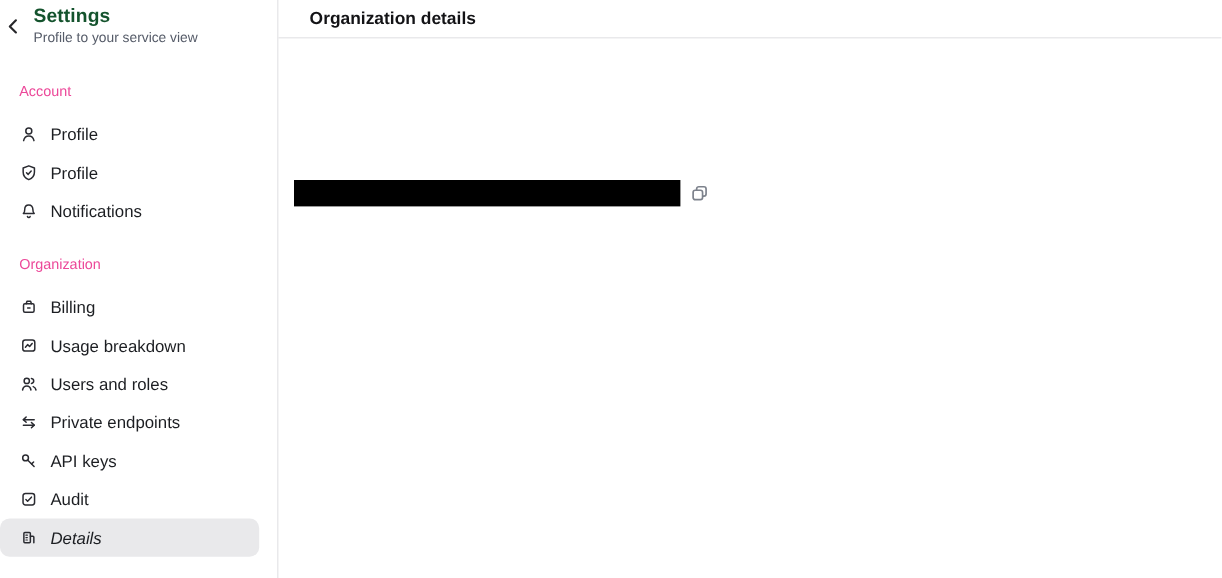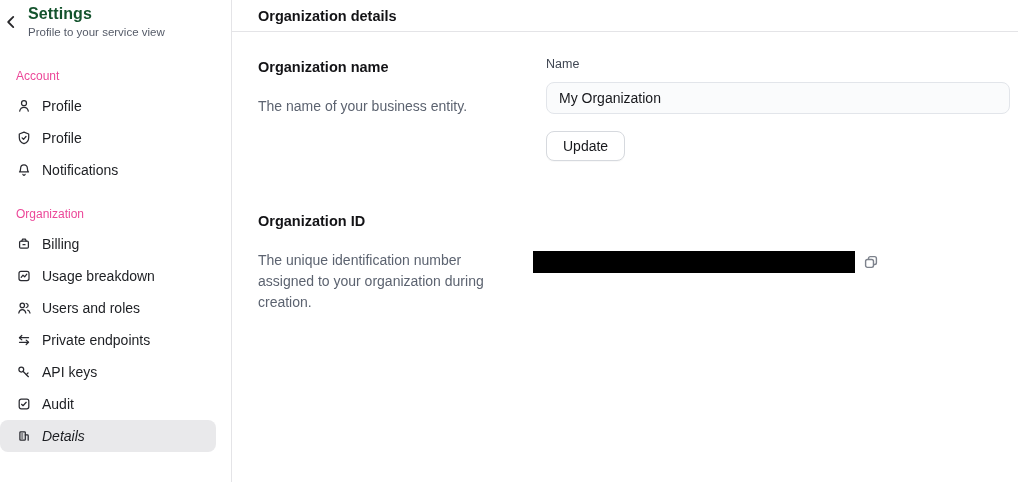--- a/index.html
+++ b/index.html
@@ -16,21 +16,21 @@
   .sb-header { position:relative; padding:5px 16px 0 28px; }
   .back-btn {
     position:absolute; left:2px; top:13px; width:18px; height:18px;
     background:none; border:none; cursor:pointer; color:#27272a; padding:0;
   }
   .sb-title { font-size:16px; font-weight:700; line-height:18px; color:#14532d; letter-spacing:.1px; }
   .sb-subtitle { margin-top:2px; font-size:11.5px; line-height:14px; color:#555b68; }
   .sb-section-label { margin:0 16px; font-size:12px; line-height:14px; color:#ec4899; }
   .sb-section-label.first { margin-top:30px; }
   .sb-section-label.second { margin-top:21px; }
-  .sb-nav { margin-top:7px; padding-right:15px; }
+  .sb-nav { margin-top:13px; padding-right:15px; }
   .sb-item {
     height:32px; display:flex; align-items:center; gap:10px;
     padding-left:16px; border-radius:8px; cursor:pointer;
     font-size:14px; color:#1c1e22;
   }
   .sb-item .icn { width:16px; height:16px; color:#2a2b31; flex:none; }
   .sb-item.selected { background:#e9e9eb;font-style:italic; }
 
   
   .main { flex:1; height:100%; }
@@ -185,39 +185,22 @@
       <span>Details</span>
     </div>
   </nav>
 </aside>
 
 <main class="main">
   <div class="main-header">Organization details</div>
 
   <div class="content">
 
-    <section class="sec-row">
-      <div class="row-left">
-        <h2 class="row-heading">Organization name</h2>
-        <p class="row-desc">The name of your business entity.</p>
-      </div>
-      <div class="row-right">
-        <div class="field-label">Name</div>
-        <input class="text-input" type="text" value="My Organization" style="">
-        <div>
-          <button class="update-btn">Update</button>
-        </div>
-      </div>
-    </section>
 
     <section class="sec-row second">
-      <div class="row-left">
-        <h2 class="row-heading">Organization ID</h2>
-        <p class="row-desc narrow">The unique identification number assigned to your organization during creation.</p>
-      </div>
       <div class="id-right">
         <div class="redacted-bar"></div>
         <button class="copy-btn" title="Copy">
           <span>
             <svg viewBox="0 0 16 16" width="18" height="18" fill="none" stroke="currentColor" stroke-width="1.25" stroke-linecap="round" stroke-linejoin="round">
                 <rect x="5.8" y="3.2" width="7" height="7" rx="1.6"></rect>
                 <rect x="3.2" y="5.8" width="7" height="7" rx="1.6" fill="#ffffff"></rect>
               </svg>
           </span>
         </button>

